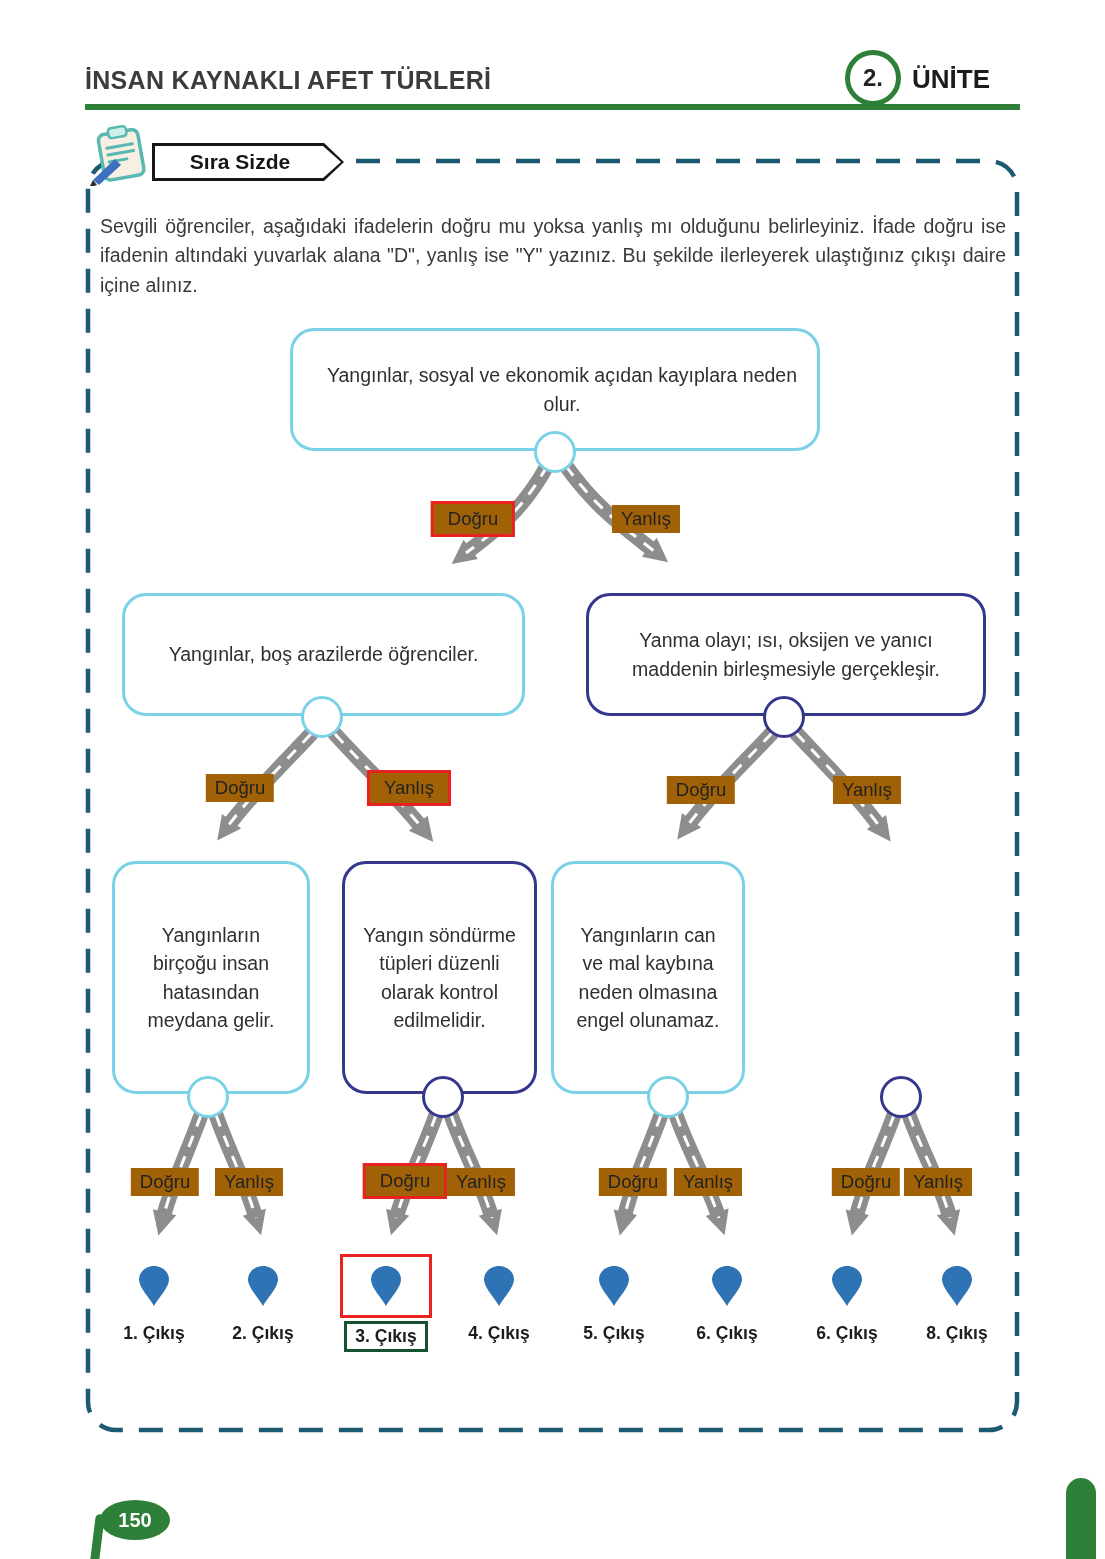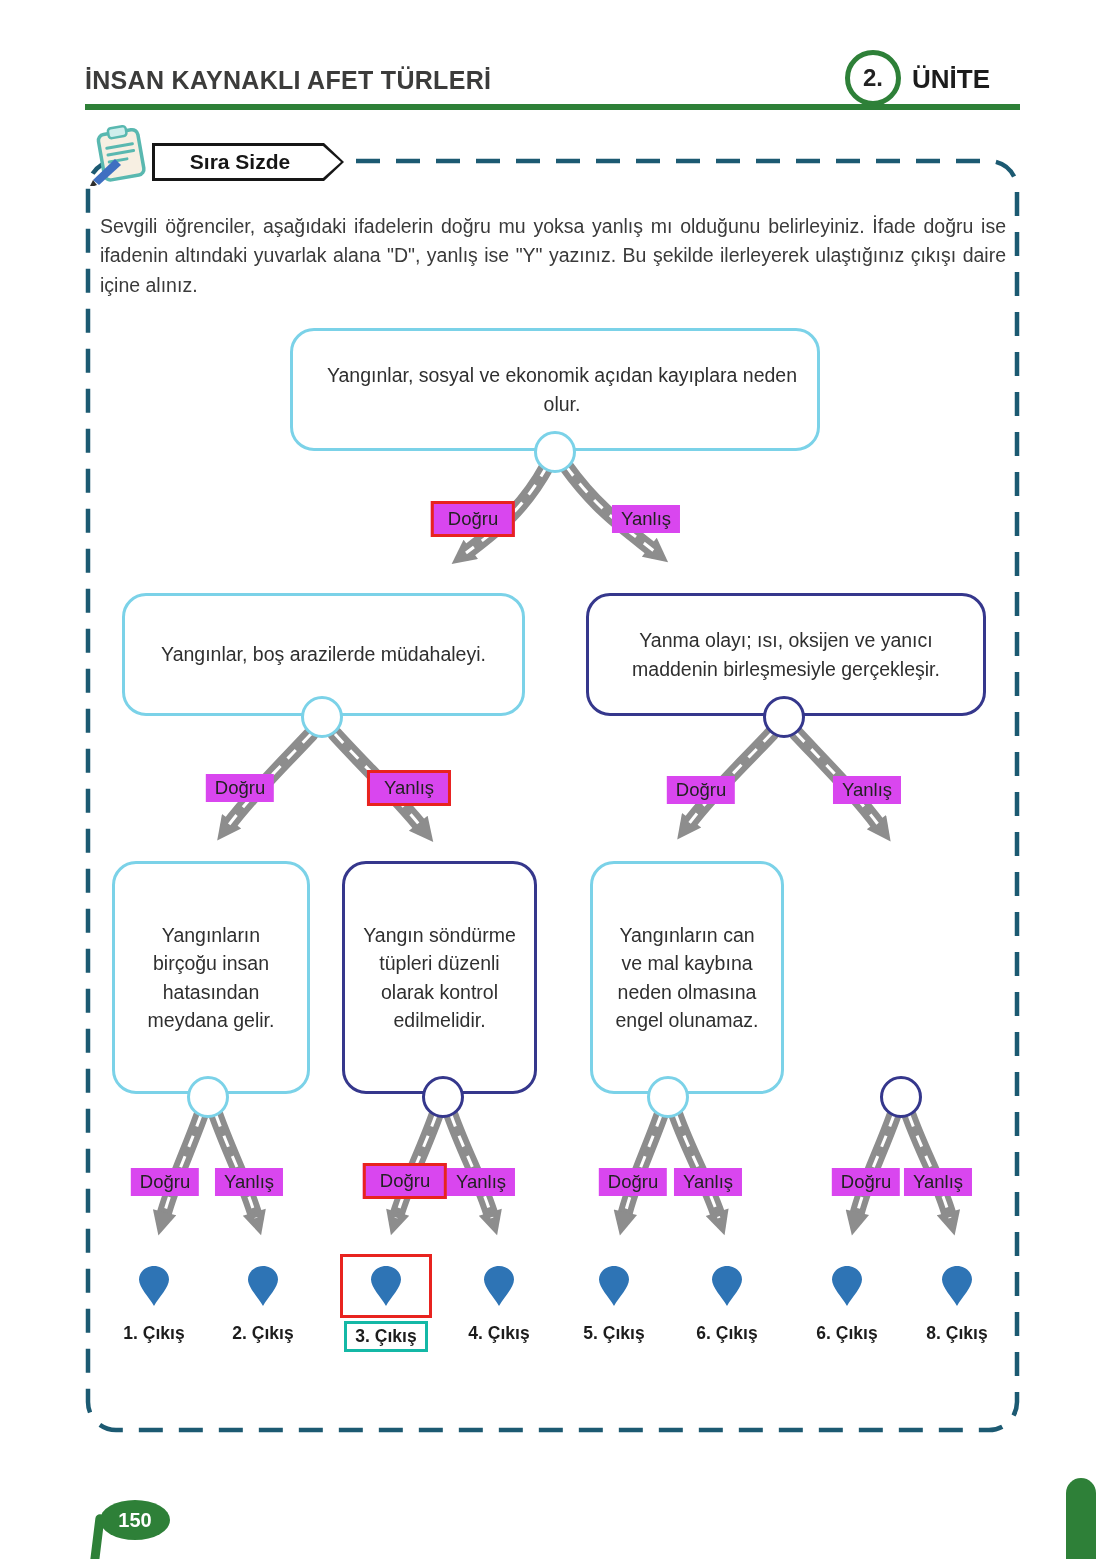--- a/index.html
+++ b/index.html
@@ -31,43 +31,43 @@
   
   .stmt { border:3px solid; border-radius:24px; background:#fff; display:flex; align-items:center; justify-content:center;
           text-align:center; font-size:19.5px; line-height:1.45; color:#2f2f2f; padding:10px 18px; z-index:3; }
   .light { border-color:#7bd2e8; }
   .dark  { border-color:#35378c; }
   .stmt-root { left:290px; top:312px; width:530px; height:123px;padding-left:32px; }
   .stmt-l2a  { left:122px; top:577px; width:403px; height:123px; }
   .stmt-l2b  { left:586px; top:577px; width:400px; height:123px; }
   .stmt-b1   { left:112px; top:845px; width:198px; height:233px; }
   .stmt-b2   { left:342px; top:845px; width:195px; height:233px; }
-  .stmt-b3   { left:590px; top:845px; width:194px; height:233px; }
+  .stmt-b3   { left:551px; top:845px; width:194px; height:233px; }
   .stmt-b4   { left:806px; top:845px; width:196px; height:233px; }
 
   
   .node { width:42px; height:42px; border-radius:50%; background:#fff; border:3px solid; transform:translate(-50%,-50%); z-index:4; }
   .node.light { border-color:#7bd2e8; }
   .node.dark  { border-color:#35378c; }
 
   
   .roads { left:0; top:0; width:1105px; height:1559px; z-index:2; pointer-events:none; }
   .road  { fill:none; stroke:#8d8d8d; stroke-width:15; stroke-linecap:round; }
   .dashline { fill:none; stroke:#ffffff; stroke-width:3; stroke-dasharray:12 10; }
 
   
-  .blabel { transform:translate(-50%,-50%); background:#d946ef; padding:3px 9px; font-size:18.5px; color:#222; white-space:nowrap; z-index:5; }
+  .blabel { transform:translate(-50%,-50%); background:#a16207; padding:3px 9px; font-size:18.5px; color:#222; white-space:nowrap; z-index:5; }
   .blabel.hl { border:3px solid #e8231f; padding:4px 14px; }
 
   
   .exit-group { top:1238px; transform:translateX(-50%); display:flex; flex-direction:column; align-items:center; gap:3px; z-index:3; }
   .pin-box { width:92px; height:64px; display:flex; align-items:center; justify-content:center; }
   .pin-box.hl { border:3px solid #e8231f; }
   .exit-label { font-size:17.5px; font-weight:bold; color:#1c1c1c; padding:2px 8px; white-space:nowrap; }
-  .exit-label.hl { border:3px solid #14b8a6; }
+  .exit-label.hl { border:3px solid #14532d; }
 
   
   .footer-pill { left:100px; top:1484px; width:70px; height:40px; background:#2e8038; border-radius:50%;
                  display:flex; align-items:center; justify-content:center; color:#fff; font-weight:bold; font-size:20px; z-index:3; }
   .footer-swoosh { left:92px; top:1498px; width:9px; height:64px; background:#2e8038; border-radius:6px; transform:rotate(7deg); z-index:2; }
   .footer-bar-right { left:1066px; top:1462px; width:30px; height:97px; background:#2e8038; border-radius:16px 16px 0 0; z-index:2; }
 </style>
 </head>
 <body>
 
@@ -160,21 +160,21 @@
     <g>
         <path class="road" marker-end="url(#ah)" d="M909 1099 C923 1138 941 1168 950 1202"></path>
         <path class="dashline" d="M909 1099 C923 1138 941 1168 950 1202"></path>
       </g>
   </svg>
 
   <div class="abs stmt light stmt-root">
       <span>Yangınlar, sosyal ve ekonomik açıdan kayıplara neden olur.</span>
     </div>
   <div class="abs stmt light stmt-l2a">
-      <span>Yangınlar, boş arazilerde müdahaleyi.</span>
+      <span>Yangınlar, boş arazilerde öğrenciler.</span>
     </div>
   <div class="abs stmt dark stmt-l2b">
       <span>Yanma olayı; ısı, oksijen ve yanıcı maddenin birleşmesiyle gerçekleşir.</span>
     </div>
   <div class="abs stmt light stmt-b1">
       <span>Yangınların birçoğu insan hatasından meydana gelir.</span>
     </div>
   <div class="abs stmt dark stmt-b2">
       <span>Yangın söndürme tüpleri düzenli olarak kontrol edilmelidir.</span>
     </div>

